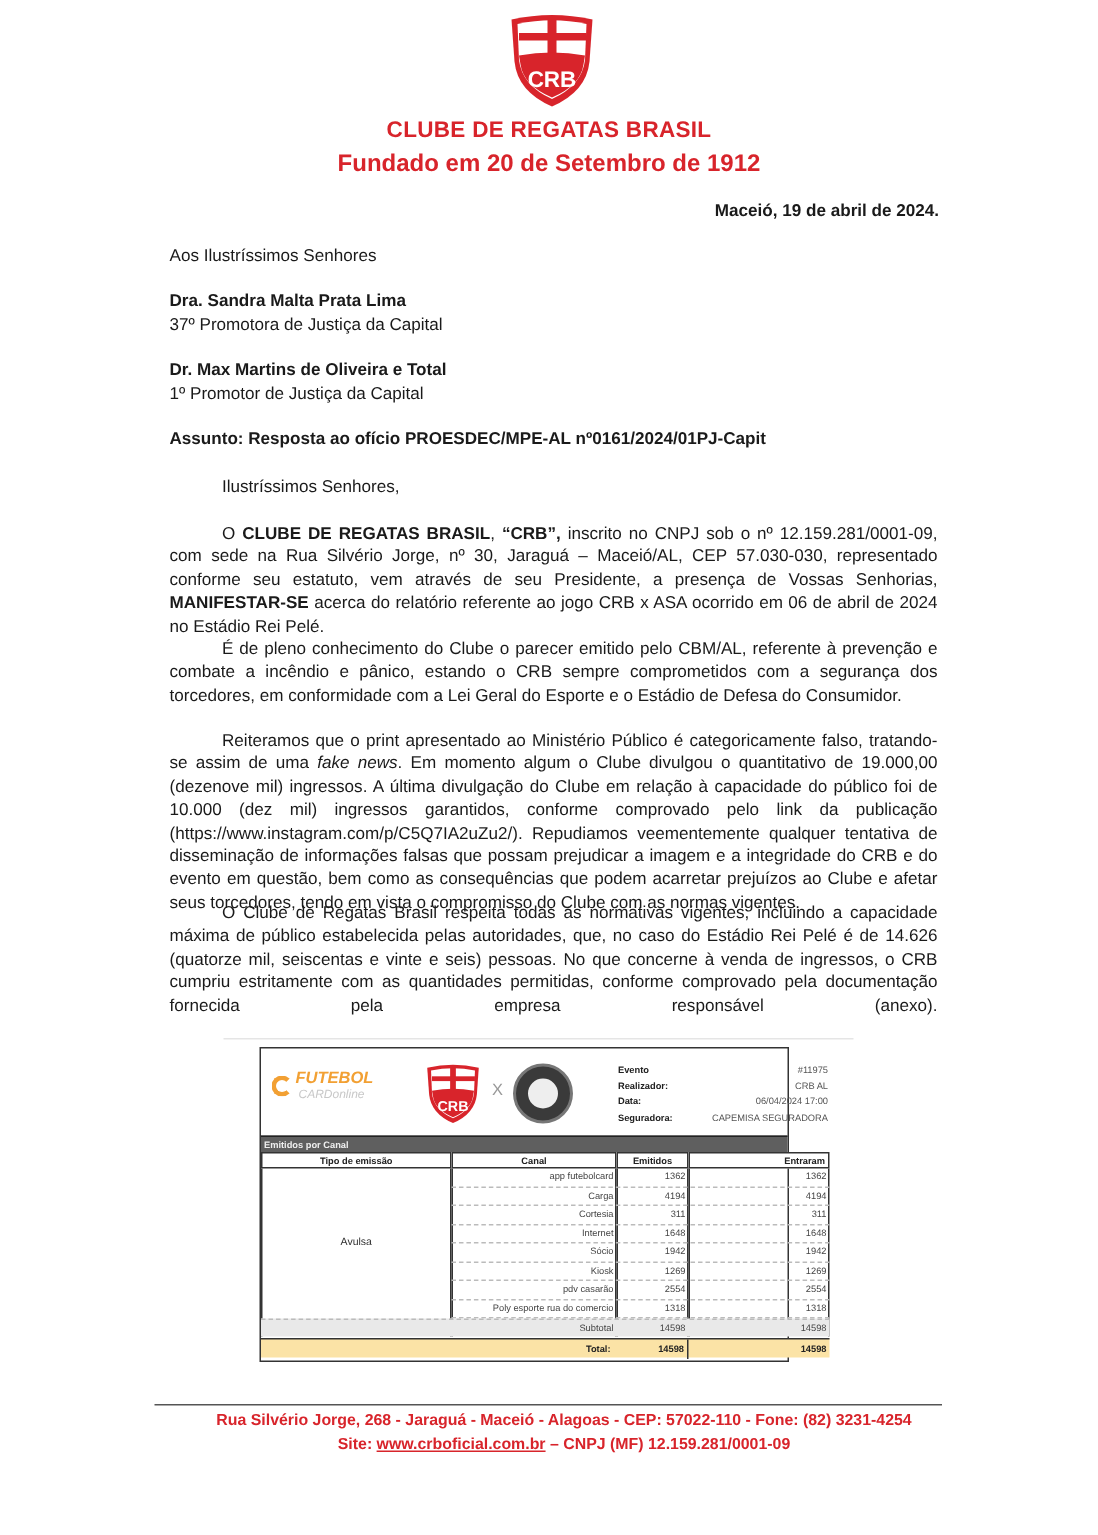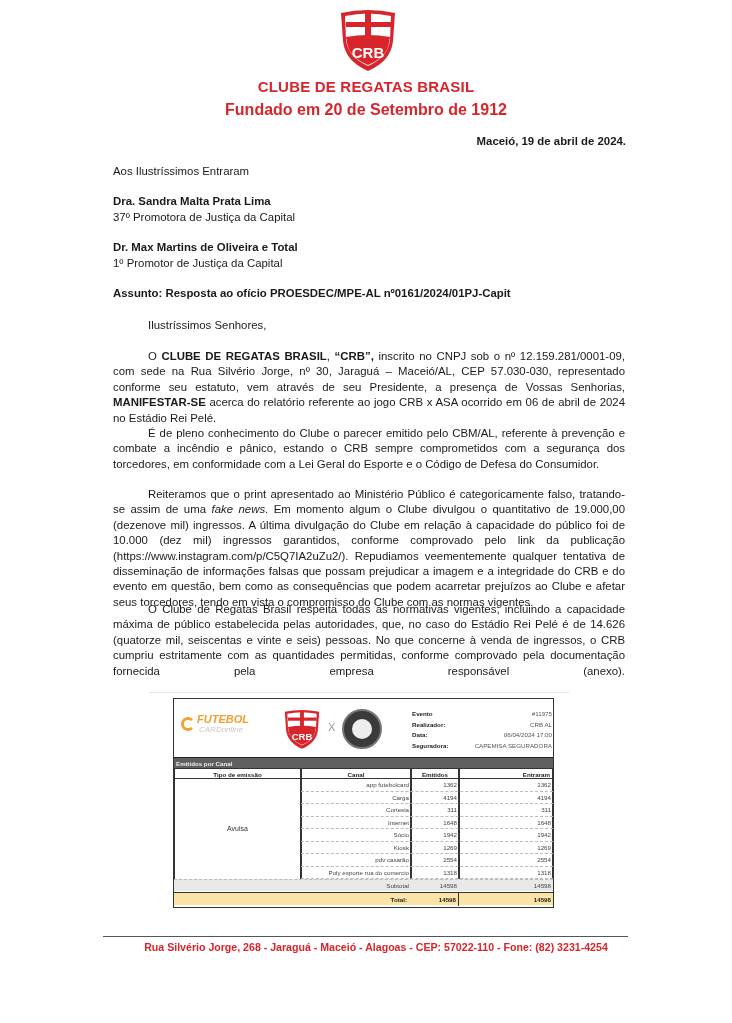--- a/index.html
+++ b/index.html
@@ -13,21 +13,21 @@
 
   .text { position: absolute; font-size: 11.4px; line-height: 15.4px; color: #1a1a1a; }
   .date { right: 106px; top: 134px; font-weight: bold; }
   .l { left: 113px; }
   .b { font-weight: bold; }
   .para { position: absolute; left: 113px; width: 512px; font-size: 11.4px; line-height: 15.4px; text-align: justify; color: #1a1a1a; text-indent: 35px; }
   .para-last { text-align-last: justify; }
 
   .table-wrap { position: absolute; left: 147px; top: 690px; width: 444px; height: 224px; background: #fff; }
   .table-topline { position: absolute; left: 2px; top: 2px; width: 420px; height: 1px; background: #e5e5e5; }
-  .report { position: absolute; left: 173px; top: 698px; width: 381px; height: 210px; border: 1.5px solid #333; background: #fff; font-size: 6.2px; color: #333; }
+  .report { position: absolute; left: 173px; top: 698px; width: 353px; height: 210px; border: 1.5px solid #333; background: #fff; font-size: 6.2px; color: #333; }
   .report-head { position: absolute; left: 0; top: 0; width: 100%; height: 58px; }
   .fc-logo { position: absolute; left: 7px; top: 14px; width: 65px; height: 28px; }
   .fc-circle { position: absolute; left: 0; top: 4px; width: 14px; height: 14px; border-radius: 50%; border: 3.5px solid #f2a033; border-right-color: transparent; }
   .fc-text1 { position: absolute; left: 16px; top: 0; color: #f2a033; font-weight: bold; font-style: italic; font-size: 11px; }
   .fc-text2 { position: absolute; left: 18px; top: 12px; color: #c8c8c8; font-style: italic; font-size: 8px; }
   .crb-mini { position: absolute; left: 108px; top: 9px; width: 40px; height: 42px; }
   .vs { position: absolute; left: 154px; top: 22px; color: #999; font-size: 11px; }
   .asa-logo { position: absolute; left: 168px; top: 10px; width: 40px; height: 40px; border-radius: 50%; background: #3a3a3a; border: 2px solid #777; }
   .asa-inner { position: absolute; left: 8px; top: 8px; width: 20px; height: 20px; border-radius: 50%; background: #eee; }
   .meta { position: absolute; left: 238px; top: 10px; width: 140px; }
@@ -75,33 +75,33 @@
     <rect x="28" y="6" width="6" height="26" fill="#d8242b"></rect>
     <rect x="9" y="15" width="45" height="5" fill="#d8242b"></rect>
     <path d="M9 30 Q31 26 53 30 L52 36 Q50 50 31 58 Q12 50 10 36 Z" fill="#d8242b"></path>
     <text x="31" y="51" text-anchor="middle" font-family="Liberation Sans, sans-serif" font-weight="bold" font-size="15" fill="#fff">CRB</text>
   </svg>
 
   <div class="org-name">CLUBE DE REGATAS BRASIL</div>
   <div class="org-founded">Fundado em 20 de Setembro de 1912</div>
 
   <div class="text date">Maceió, 19 de abril de 2024.</div>
-  <div class="text l" style="top:164px">Aos Ilustríssimos Entraram</div>
+  <div class="text l" style="top:164px">Aos Ilustríssimos Senhores</div>
 
   <div class="text l b" style="top:194px">Dra. Sandra Malta Prata Lima</div>
   <div class="text l" style="top:210px">37º Promotora de Justiça da Capital</div>
   <div class="text l b" style="top:240px">Dr. Max Martins de Oliveira e Total</div>
   <div class="text l" style="top:256px">1º Promotor de Justiça da Capital</div>
 
   <div class="text l b" style="top:286px">Assunto: Resposta ao ofício PROESDEC/MPE-AL nº0161/2024/01PJ-Capit</div>
   <div class="text" style="left:148px; top:318px">Ilustríssimos Senhores,</div>
 
   <div class="para" style="top:349px"><span>O </span><b>CLUBE DE REGATAS BRASIL</b><span>, </span><b>“CRB”,</b><span> inscrito no CNPJ sob o nº 12.159.281/0001-09, com sede na Rua Silvério Jorge, nº 30, Jaraguá – Maceió/AL, CEP 57.030-030, representado conforme seu estatuto, vem através de seu Presidente, a presença de Vossas Senhorias, </span><b>MANIFESTAR-SE</b><span> acerca do relatório referente ao jogo CRB x ASA ocorrido em 06 de abril de 2024 no Estádio Rei Pelé.</span></div>
 
-  <div class="para" style="top:426px">É de pleno conhecimento do Clube o parecer emitido pelo CBM/AL, referente à prevenção e combate a incêndio e pânico, estando o CRB sempre comprometidos com a segurança dos torcedores, em conformidade com a Lei Geral do Esporte e o Código de Defesa do Consumidor.</div>
+  <div class="para" style="top:426px">É de pleno conhecimento do Clube o parecer emitido pelo CBM/AL, referente à prevenção e combate a incêndio e pânico, estando o CRB sempre comprometidos com a segurança dos torcedores, em conformidade com a Lei Geral do Esporte e o Estádio de Defesa do Consumidor.</div>
 
   <div class="para" style="top:487px"><span>Reiteramos que o print apresentado ao Ministério Público é categoricamente falso, tratando-se assim de uma </span><i>fake news</i><span>. Em momento algum o Clube divulgou o quantitativo de 19.000,00 (dezenove mil) ingressos. A última divulgação do Clube em relação à capacidade do público foi de 10.000 (dez mil) ingressos garantidos, conforme comprovado pelo link da publicação (https://www.instagram.com/p/C5Q7IA2uZu2/). Repudiamos veementemente qualquer tentativa de disseminação de informações falsas que possam prejudicar a imagem e a integridade do CRB e do evento em questão, bem como as consequências que podem acarretar prejuízos ao Clube e afetar seus torcedores, tendo em vista o compromisso do Clube com as normas vigentes.</span></div>
 
   <div class="para para-last" style="top:602px">O Clube de Regatas Brasil respeita todas as normativas vigentes, incluindo a capacidade máxima de público estabelecida pelas autoridades, que, no caso do Estádio Rei Pelé é de 14.626 (quatorze mil, seiscentas e vinte e seis) pessoas. No que concerne à venda de ingressos, o CRB cumpriu estritamente com as quantidades permitidas, conforme comprovado pela documentação fornecida pela empresa responsável (anexo).</div>
 
   <div class="table-wrap">
     <div class="table-topline"></div>
   </div>
 
   <div class="report">
@@ -207,13 +207,14 @@
     </div>
     <div class="total-row">
       <div class="t-label">Total:</div>
       <div class="t-emit">14598</div>
       <div class="t-entr">14598</div>
     </div>
   </div>
 
   <div class="footer-line"></div>
   <div class="footer f1">Rua Silvério Jorge, 268 - Jaraguá - Maceió - Alagoas - CEP: 57022-110 - Fone: (82) 3231-4254</div>
+  <div class="footer f2"><span>Site: </span><span class="f-link">www.crboficial.com.br</span><span> – CNPJ (MF) 12.159.281/0001-09</span></div>
 </div>
 
 </body></html>

